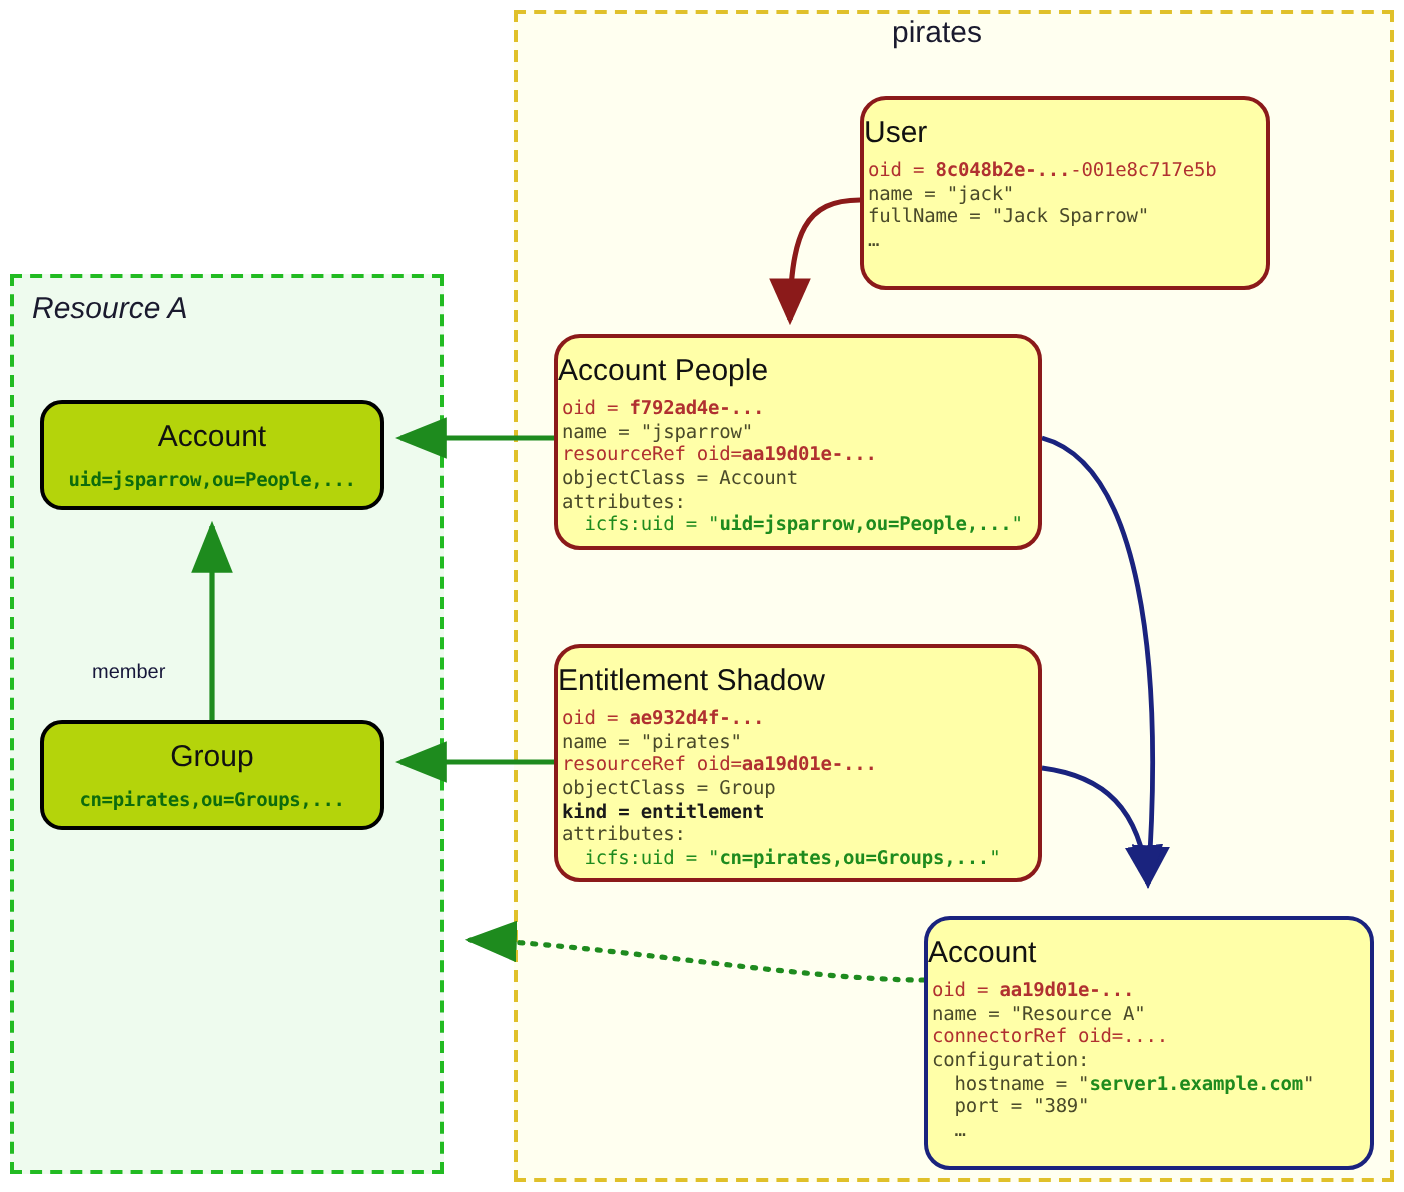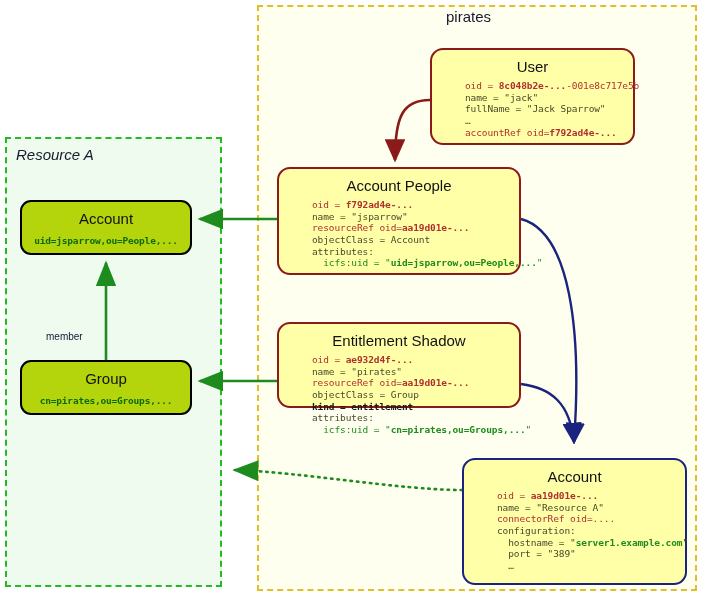--- a/index.html
+++ b/index.html
@@ -45,38 +45,38 @@
   #group-box{left:20px;top:360px;width:172px;height:55px;}
 
   
   .yellow-box{
     position:absolute;box-sizing:border-box;
     background:#ffffa8;border:2px solid #8b1a1a;border-radius:13px;
     padding:4px 0 6px 0;
   }
   .yellow-box.navy{border-color:#1a237e;}
   .yb-title{
-    text-align:center;font-size:15px;color:#111111;margin:4px 0 5px 0;
+    font-size:15px;color:#111111;margin:4px 0 5px 0;
     line-height:1.15;
   }
   .yb-body{
     font-family:"DejaVu Sans Mono", monospace;
     font-size:9.5px;line-height:11.6px;color:#6b5a1a;
-    padding:0 16px;white-space:pre;letter-spacing:-0.1px;margin-left:17px;
+    padding:0 2px;white-space:pre;letter-spacing:-0.1px;
   }
   .yb-body .ln{display:block;white-space:pre;}
   .c-red{color:#b03030;}
   .c-dark{color:#4a4a2a;}
   .c-green{color:#1e8b1e;}
   .c-black{color:#1a1a1a;}
   .b{font-weight:bold;}
 
   #user-box{left:430px;top:48px;width:205px;height:97px;}
   #account-shadow-box{left:277px;top:167px;width:244px;height:108px;}
-  #entitlement-shadow-box{left:277px;top:322px;width:244px;height:86px;}
+  #entitlement-shadow-box{left:277px;top:322px;width:244px;height:119px;}
   #resource-box{left:462px;top:458px;width:225px;height:127px;}
 
   
   .edge-label{
     position:absolute;font-size:10px;color:#16163a;white-space:nowrap;
   }
   #member-label{left:46px;top:331px;}
 </style>
 </head>
 <body>
@@ -127,21 +127,21 @@
 
   <div class="green-box" id="group-box">
     <div class="gb-title">Group</div>
     <div class="gb-sub">cn=pirates,ou=Groups,...</div>
   </div>
 
   <div class="edge-label" id="member-label">member</div>
 
   <div class="yellow-box" id="user-box">
     <div class="yb-title">User</div>
-    <div class="yb-body"><span class="ln c-red">oid = <span class="b">8c048b2e-...</span>-001e8c717e5b</span><span class="ln c-dark">name = "jack"</span><span class="ln c-dark">fullName = "Jack Sparrow"</span><span class="ln c-dark">…</span><span class="ln c-red">accountRef oid=<span class="b">f792ad4e-...</span></span></div>
+    <div class="yb-body"><span class="ln c-red">oid = <span class="b">8c048b2e-...</span>-001e8c717e5b</span><span class="ln c-dark">name = "jack"</span><span class="ln c-dark">fullName = "Jack Sparrow"</span><span class="ln c-dark">…</span></div>
   </div>
 
   <div class="yellow-box" id="account-shadow-box">
     <div class="yb-title">Account People</div>
     <div class="yb-body"><span class="ln c-red">oid = <span class="b">f792ad4e-...</span></span><span class="ln c-dark">name = "jsparrow"</span><span class="ln c-red">resourceRef oid=<span class="b">aa19d01e-...</span></span><span class="ln c-dark">objectClass = Account</span><span class="ln c-dark">attributes:</span><span class="ln c-green">  icfs:uid = "<span class="b">uid=jsparrow,ou=People,...</span>"</span></div>
   </div>
 
   <div class="yellow-box" id="entitlement-shadow-box">
     <div class="yb-title">Entitlement Shadow</div>
     <div class="yb-body"><span class="ln c-red">oid = <span class="b">ae932d4f-...</span></span><span class="ln c-dark">name = "pirates"</span><span class="ln c-red">resourceRef oid=<span class="b">aa19d01e-...</span></span><span class="ln c-dark">objectClass = Group</span><span class="ln c-black b">kind = entitlement</span><span class="ln c-dark">attributes:</span><span class="ln c-green">  icfs:uid = "<span class="b">cn=pirates,ou=Groups,...</span>"</span></div>

